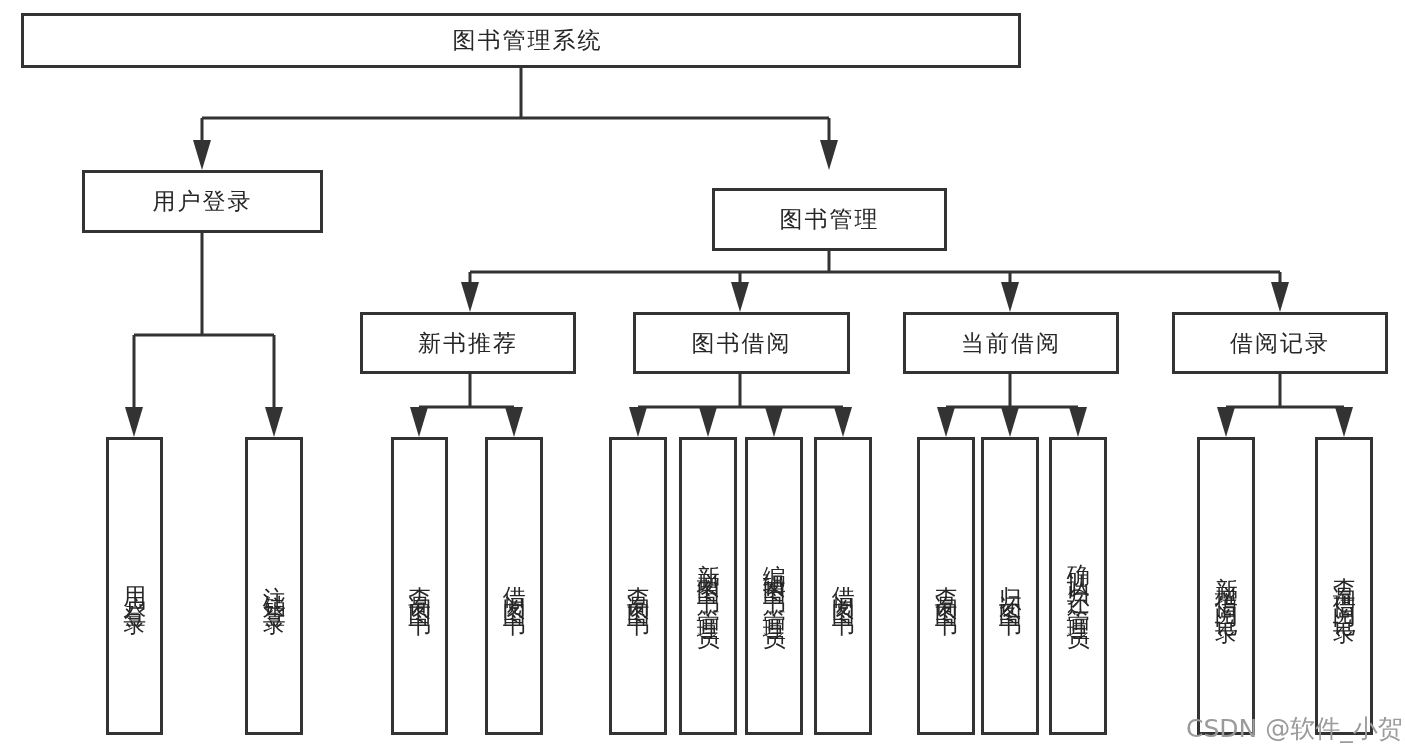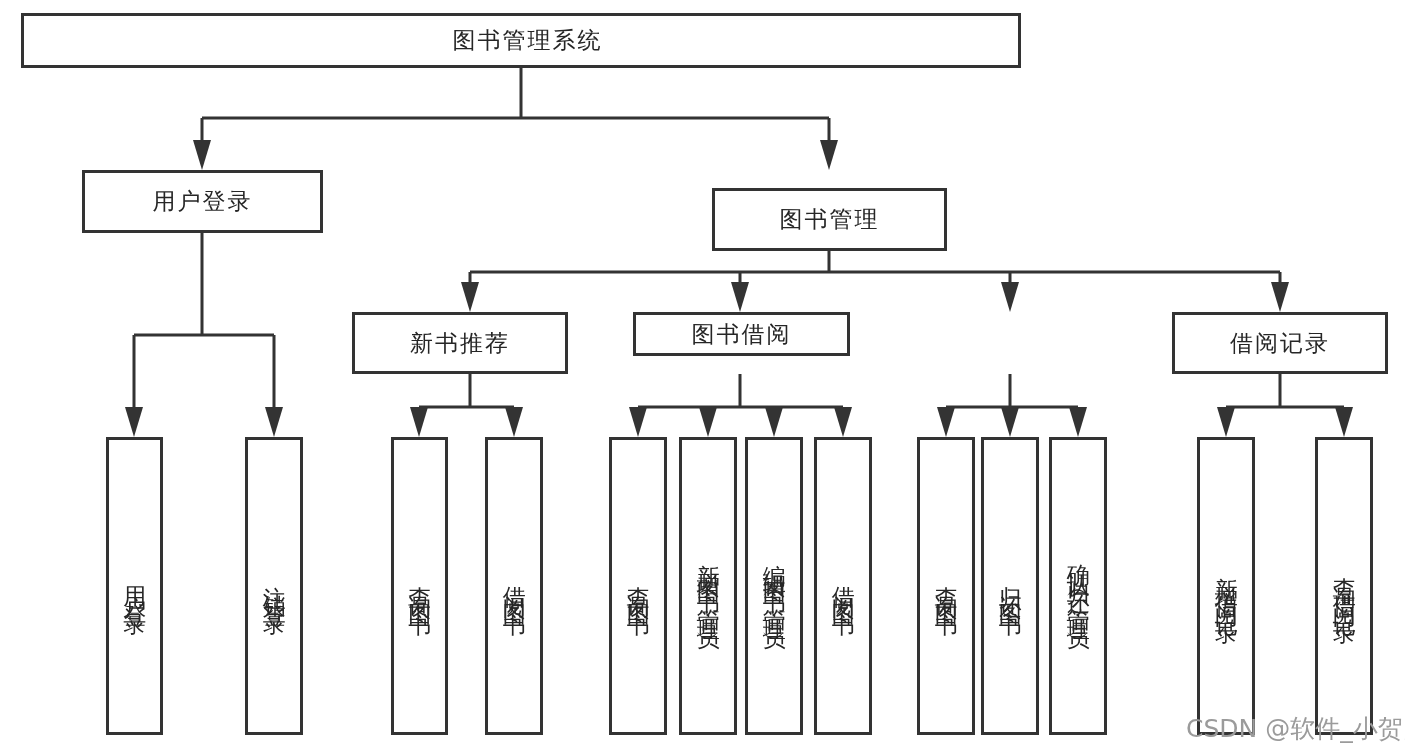--- a/index.html
+++ b/index.html
@@ -115,25 +115,28 @@
     <span>图书管理系统</span>
   </div>
 
   <div class="hnode" style="left:82px; top:170px; width:241px; height:63px;">
     <span>用户登录</span>
   </div>
   <div class="hnode" style="left:712px; top:188px; width:235px; height:63px;">
     <span>图书管理</span>
   </div>
 
-  <div class="hnode" style="left:352px; top:312px; width:216px; height:62px;">
+  <div class="hnode" style="left:360px; top:312px; width:216px; height:62px;">
     <span>新书推荐</span>
   </div>
-  <div class="hnode" style="left:633px; top:312px; width:217px; height:44px;">
+  <div class="hnode" style="left:633px; top:312px; width:217px; height:62px;">
     <span>图书借阅</span>
+  </div>
+  <div class="hnode" style="left:903px; top:312px; width:216px; height:62px;">
+    <span>当前借阅</span>
   </div>
   <div class="hnode" style="left:1172px; top:312px; width:216px; height:62px;">
     <span>借阅记录</span>
   </div>
 
   <div class="vnode" style="left:106px; top:437px; width:57px; height:298px;">
     <span>用户登录</span>
   </div>
   <div class="vnode" style="left:245px; top:437px; width:58px; height:298px;">
     <span>注销登录</span>

